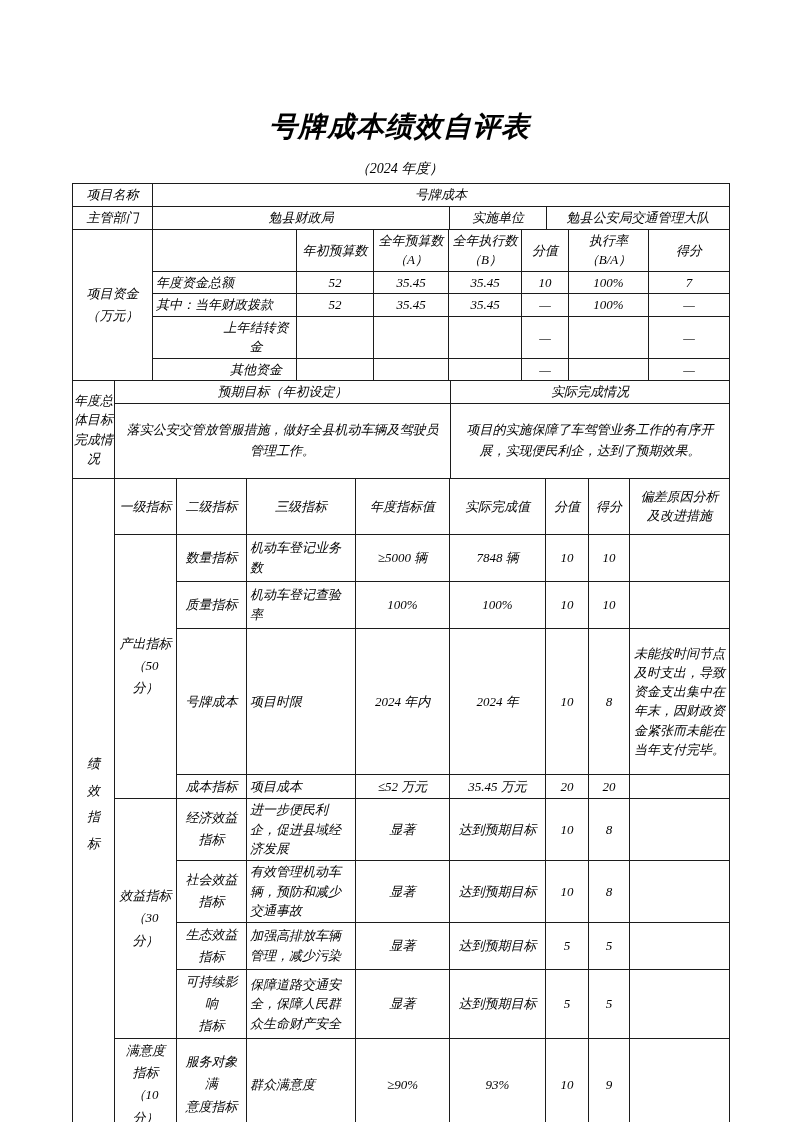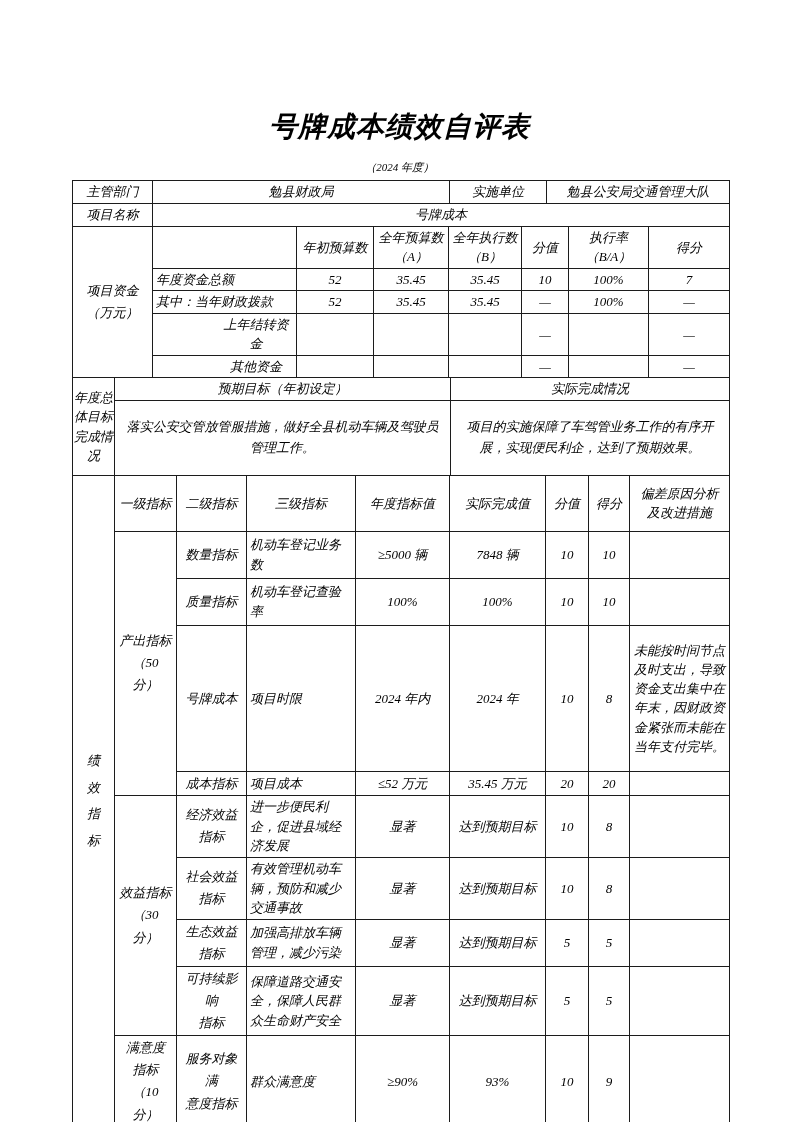--- a/index.html
+++ b/index.html
@@ -21,21 +21,21 @@
     font-size: 28px;
     font-weight: bold;
     letter-spacing: 1px;
     line-height: 1.1;
   }
   .doc-subtitle {
     width: 655px;
     margin-left: 72px;
     margin-top: 17px;
     text-align: center;
-    font-size: 11px;
+    font-size: 14px;
   }
   table {
     border-collapse: collapse;
     table-layout: fixed;
     margin-left: 72px;
     width: 657px;
   }
   table + table { margin-top: -1px; }
   .tbl-first { margin-top: 5px; }
   td {
@@ -71,28 +71,28 @@
 
   <table class="tbl-first">
     <colgroup>
         <col style="width:80px">
         <col style="width:297px">
         <col style="width:97px">
         <col style="width:183px">
       </colgroup>
     <tbody>
         <tr style="height:23px">
+      <td>项目名称</td>
+      <td colspan="3">号牌成本</td>
+    </tr>
+    <tr style="height:23px">
       <td>主管部门</td>
       <td>勉县财政局</td>
       <td>实施单位</td>
       <td>勉县公安局交通管理大队</td>
-    </tr>
-    <tr style="height:23px">
-      <td>项目名称</td>
-      <td colspan="3">号牌成本</td>
     </tr>
   </tbody>
     </table>
 
   <table>
     <colgroup>
         <col style="width:80px">
         <col style="width:144px">
         <col style="width:77px">
         <col style="width:75px">

